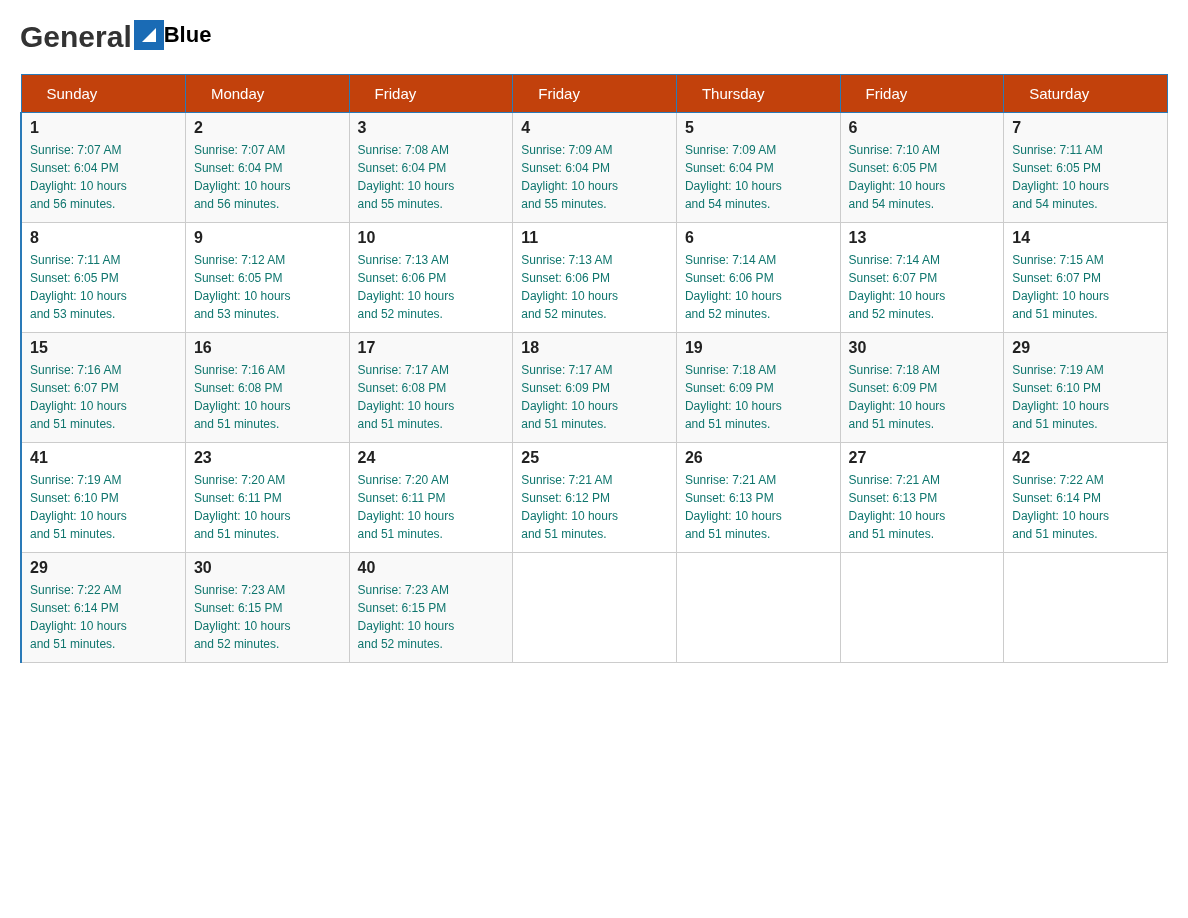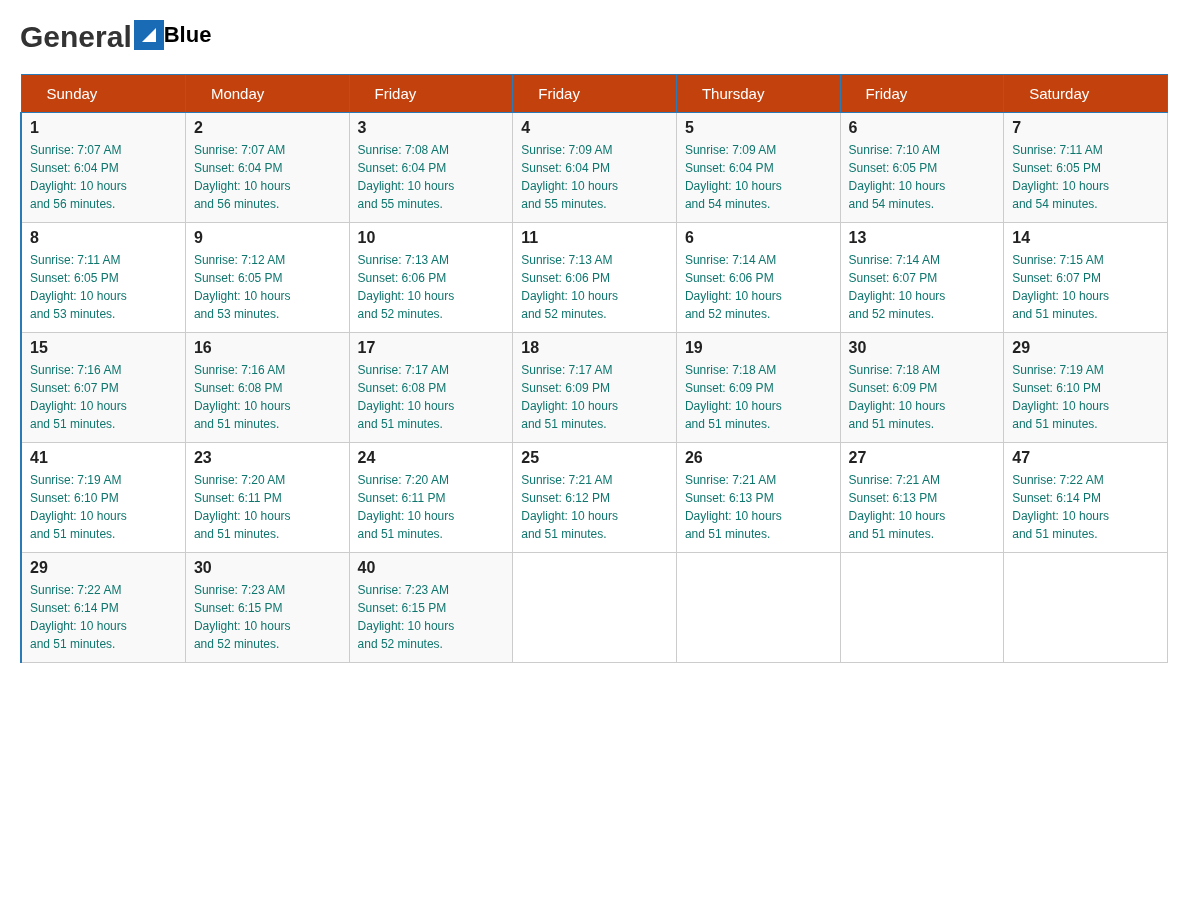--- a/index.html
+++ b/index.html
@@ -222,21 +222,21 @@
         </td>
         <td>
           <div class="day-number">26</div>
           <div class="day-info">Sunrise: 7:21 AM<br>Sunset: 6:13 PM<br>Daylight: 10 hours<br>and 51 minutes.</div>
         </td>
         <td>
           <div class="day-number">27</div>
           <div class="day-info">Sunrise: 7:21 AM<br>Sunset: 6:13 PM<br>Daylight: 10 hours<br>and 51 minutes.</div>
         </td>
         <td>
-          <div class="day-number">47</div>
+          <div class="day-number">42</div>
           <div class="day-info">Sunrise: 7:22 AM<br>Sunset: 6:14 PM<br>Daylight: 10 hours<br>and 51 minutes.</div>
         </td>
       </tr>
       <tr>
         <td>
           <div class="day-number">29</div>
           <div class="day-info">Sunrise: 7:22 AM<br>Sunset: 6:14 PM<br>Daylight: 10 hours<br>and 51 minutes.</div>
         </td>
         <td>
           <div class="day-number">30</div>

